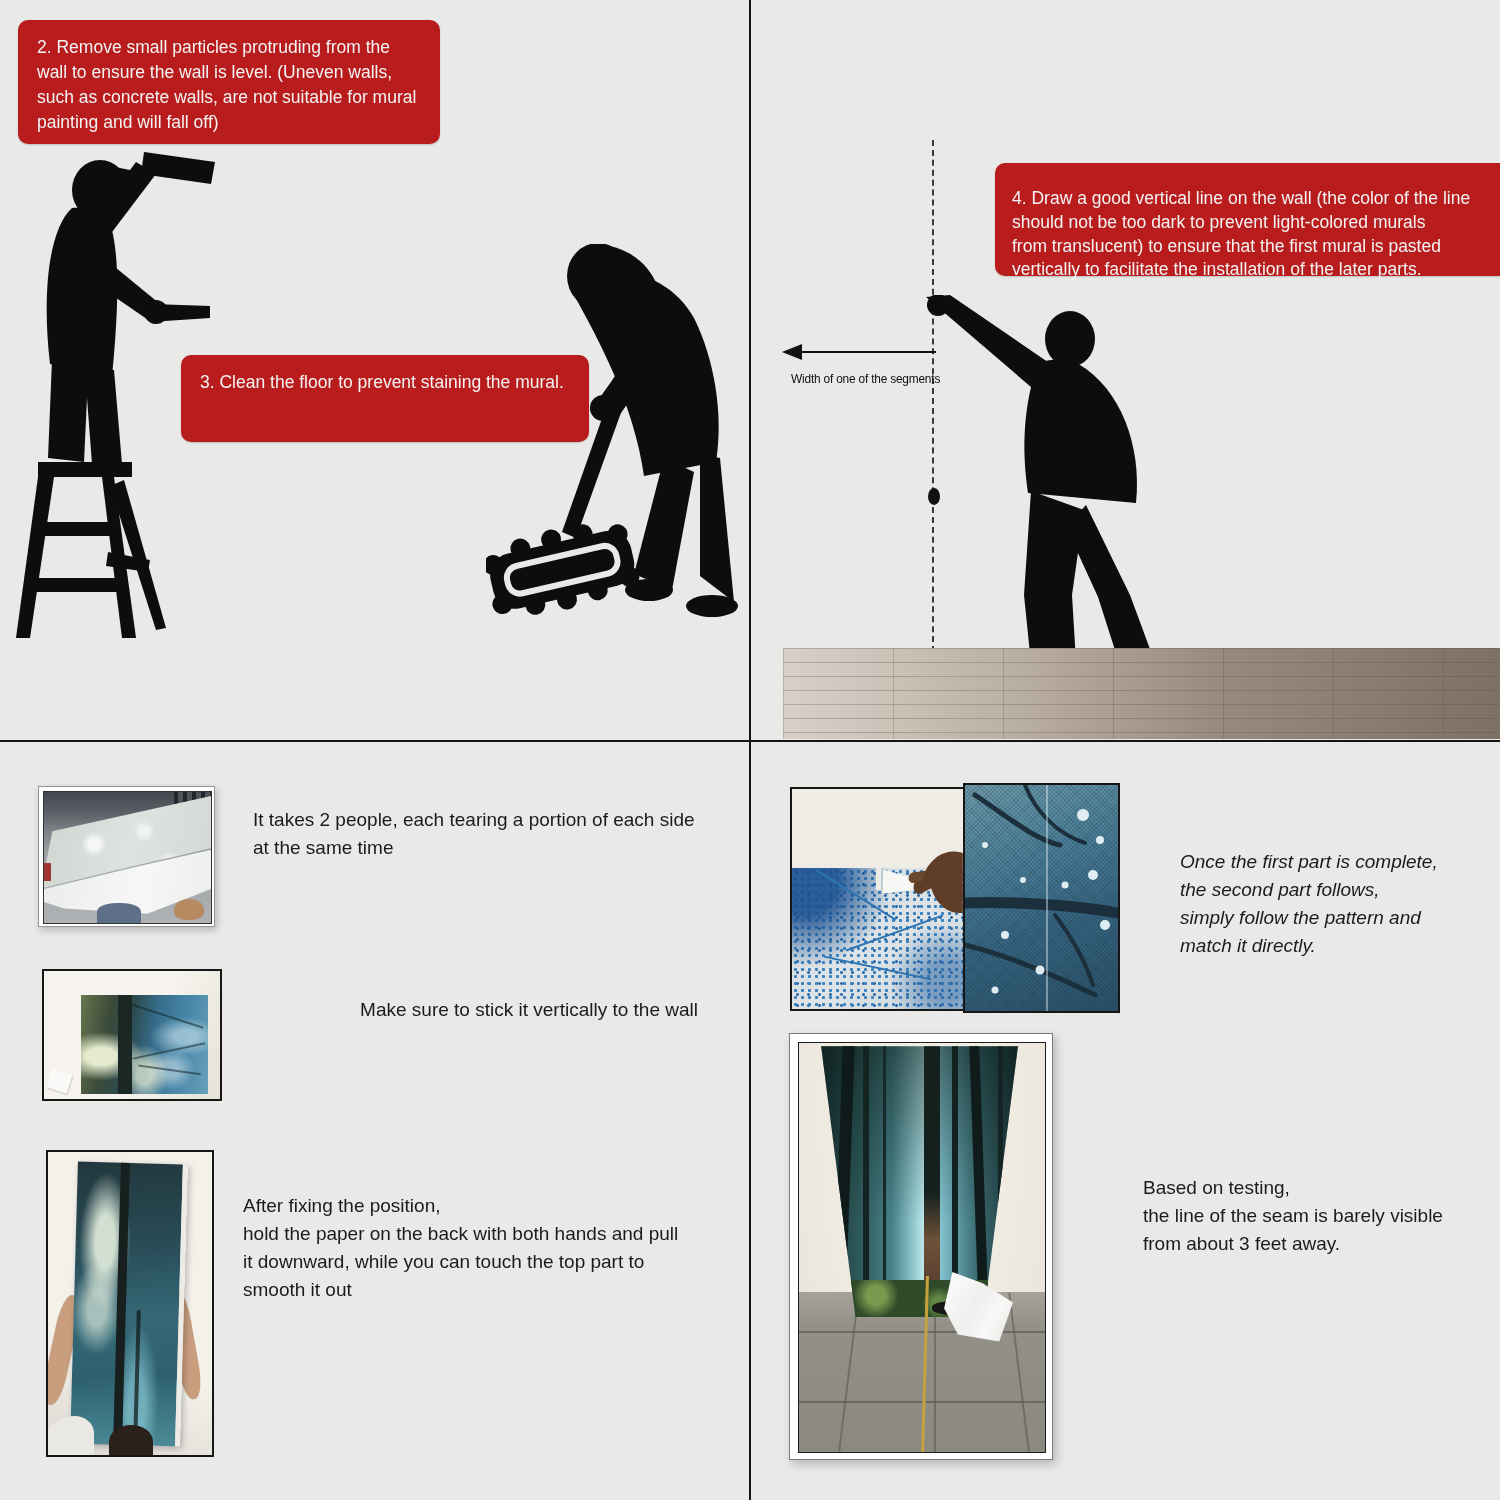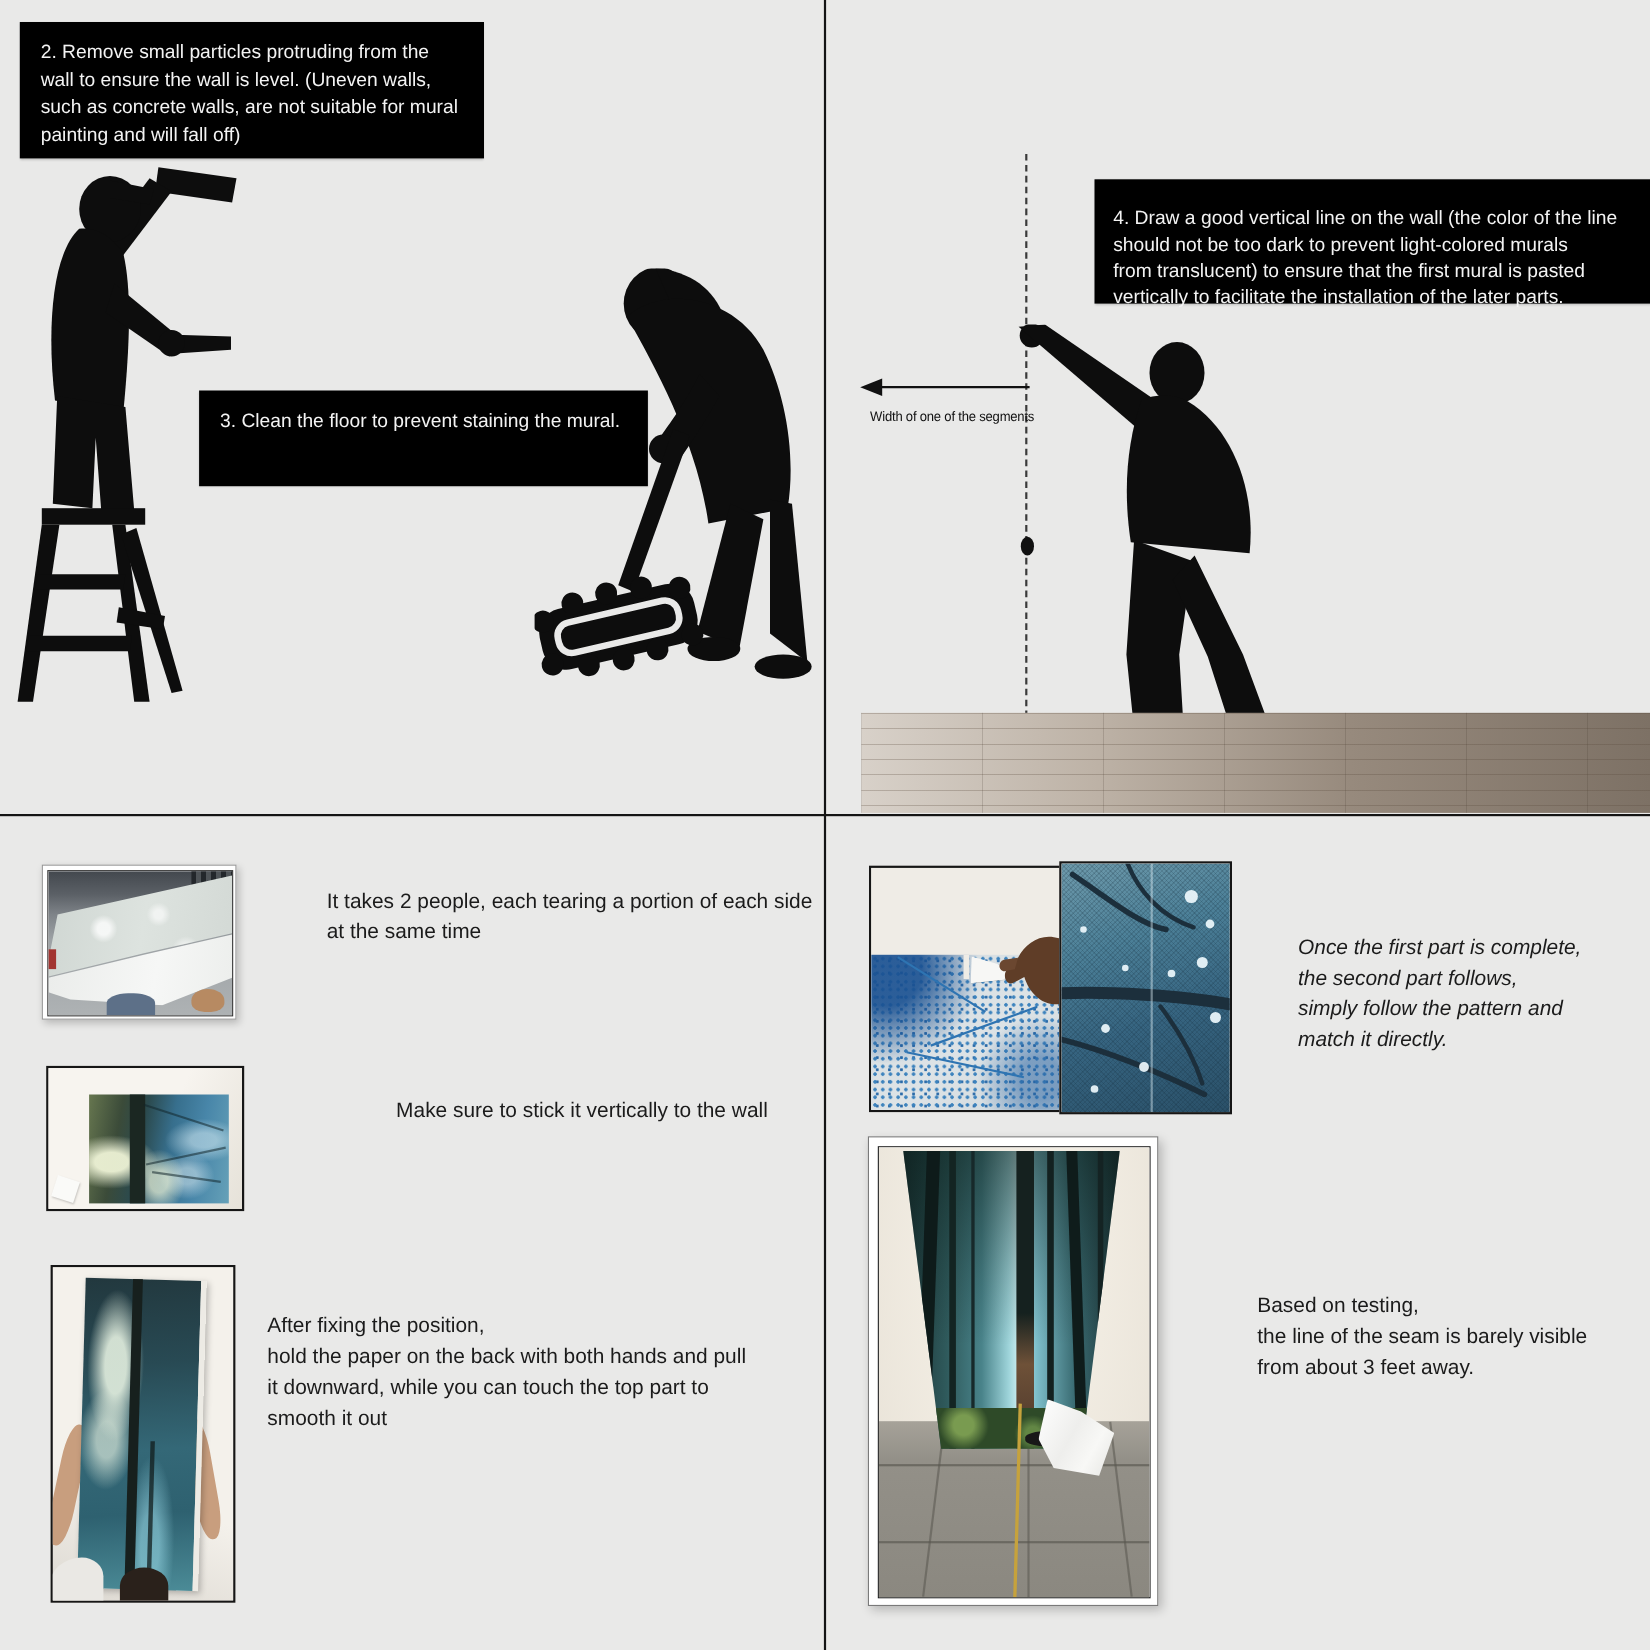--- a/index.html
+++ b/index.html
@@ -6,21 +6,21 @@
   .canvas{
     position:relative;width:1500px;height:1500px;background:#e9e9e8;
     font-family:"Liberation Sans", sans-serif;overflow:hidden;
   }
   .abs{position:absolute;}
   
   .divider-v{position:absolute;left:749px;top:0;width:2px;height:1500px;background:#141414;}
   .divider-h{position:absolute;left:0;top:740px;width:1500px;height:2px;background:#141414;}
   
   .callout{
-    position:absolute;background:#000000;color:#f3f3f3;border-radius:0;
+    position:absolute;background:#b91c1c;color:#f3f3f3;border-radius:10px;
     padding:15px 19px;font-size:17.5px;line-height:1.42;white-space:pre-line;
     box-sizing:border-box;box-shadow:0 1px 2px rgba(0,0,0,0.18);
   }
   
   .caption{
     position:absolute;color:#1b1b1b;font-size:19px;line-height:1.47;white-space:pre-line;
   }
   .width-label{
     position:absolute;left:791px;top:372px;font-size:12.5px;color:#111;
     transform:scaleX(.95);transform-origin:left top;letter-spacing:-0.2px;
@@ -237,21 +237,21 @@
     <div class="photo-inner">
       <div class="peel-bg"></div>
       <div class="peel-shelf"></div>
       <div class="peel-sheet-top"></div>
       <div class="peel-sheet-bottom"></div>
       <div class="peel-red"></div>
       <div class="peel-jeans"></div>
       <div class="peel-hand"></div>
     </div>
   </div>
-  <div class="caption" style="left:253px;top:806px;width:445px;margin-left:44px;">It takes 2 people, each tearing a portion of each side
+  <div class="caption" style="left:253px;top:806px;width:445px;">It takes 2 people, each tearing a portion of each side
  at the same time</div>
 
   <div class="frame-black" style="left:42px;top:969px;width:180px;height:132px;">
     <div class="wall-shade"></div>
     <div class="canopy">
       <div class="canopy-trunk"></div>
       <div class="canopy-branch" style="left:38%;top:20%;width:60%;height:2px;transform:rotate(18deg);"></div>
       <div class="canopy-branch" style="left:40%;top:55%;width:58%;height:2px;transform:rotate(-12deg);"></div>
       <div class="canopy-branch" style="left:45%;top:75%;width:50%;height:2px;transform:rotate(8deg);"></div>
     </div>

